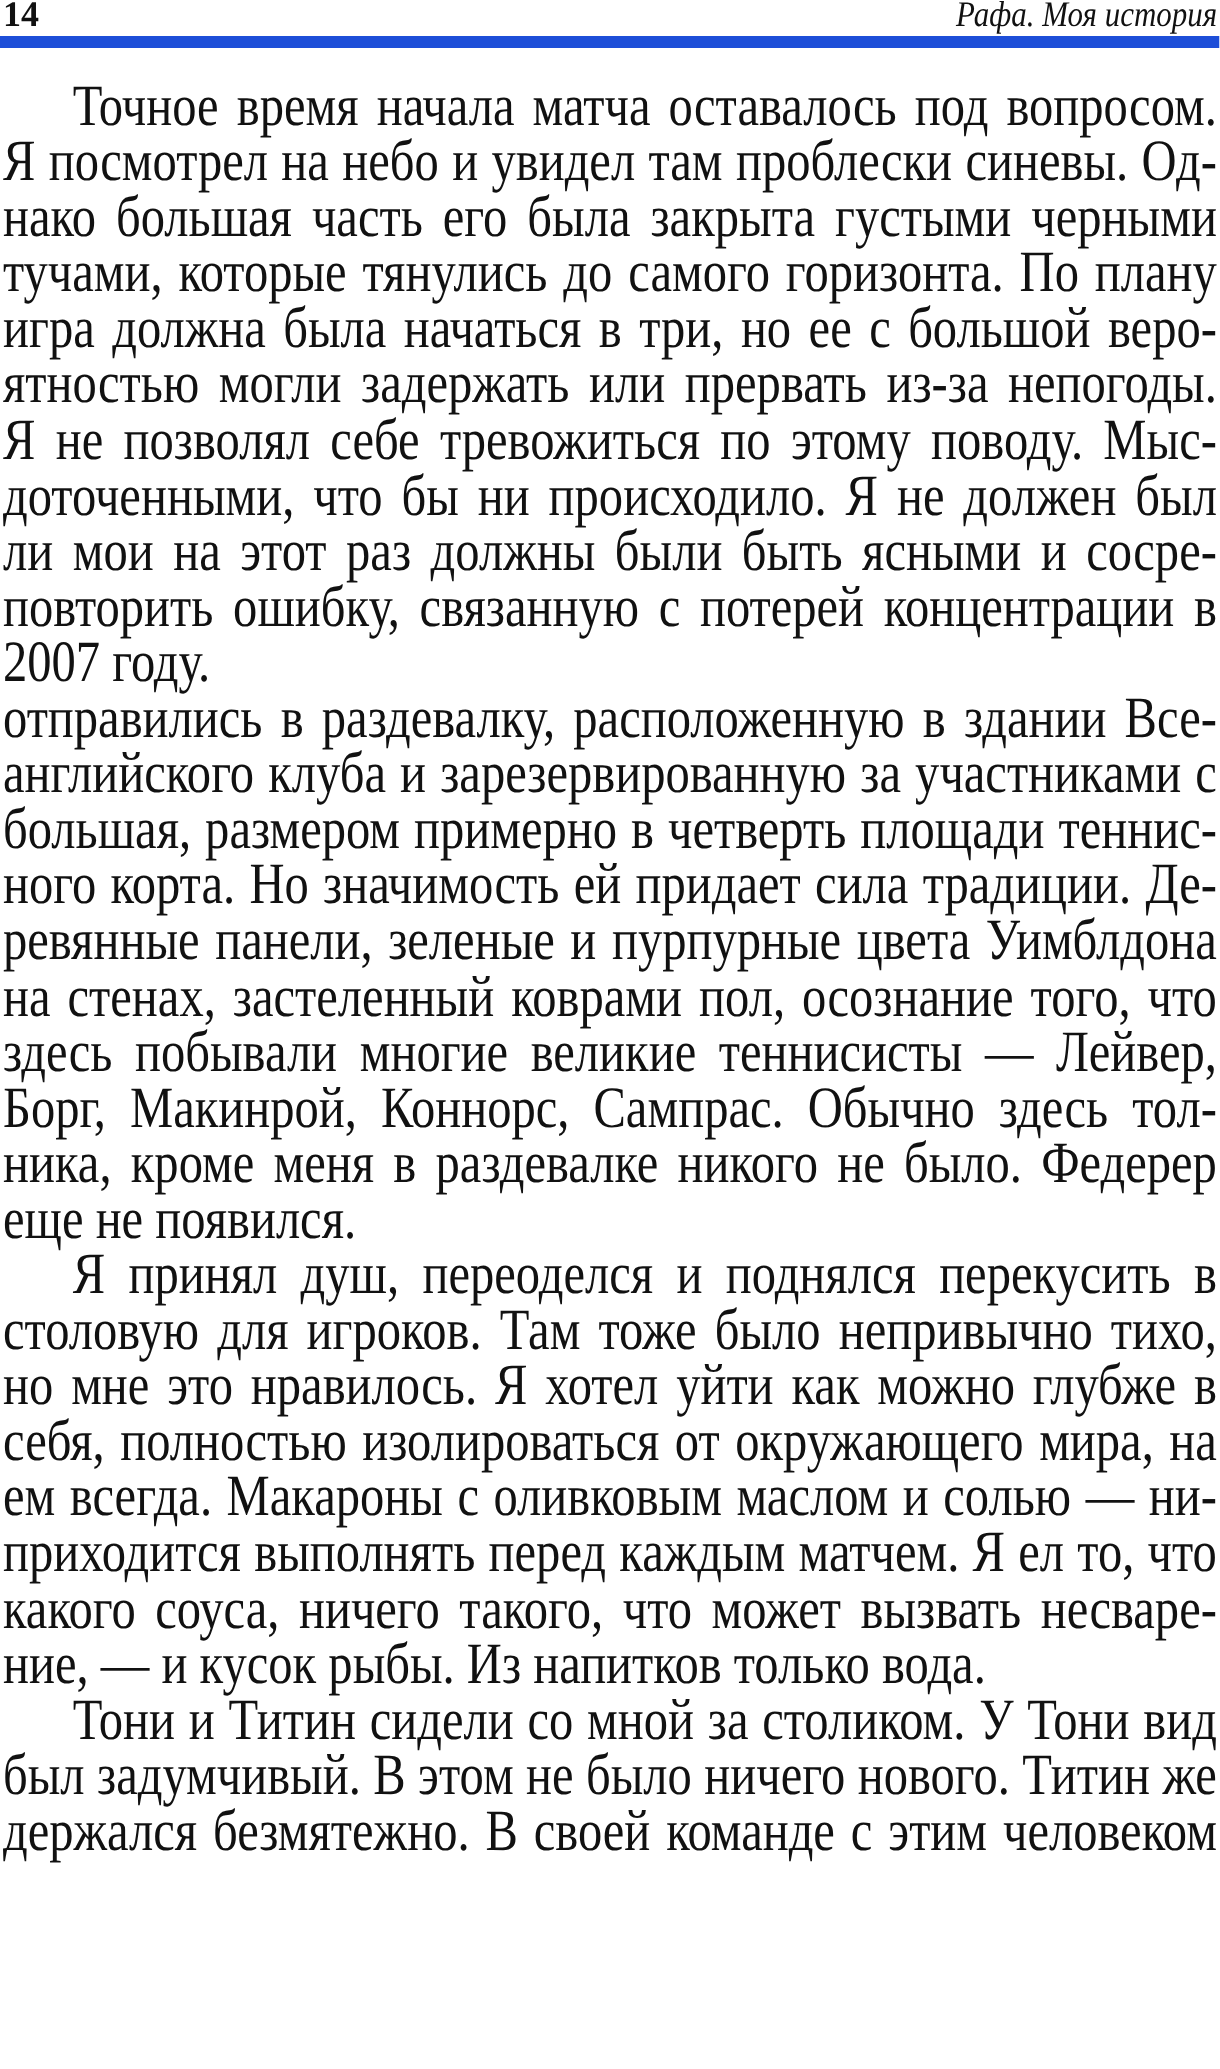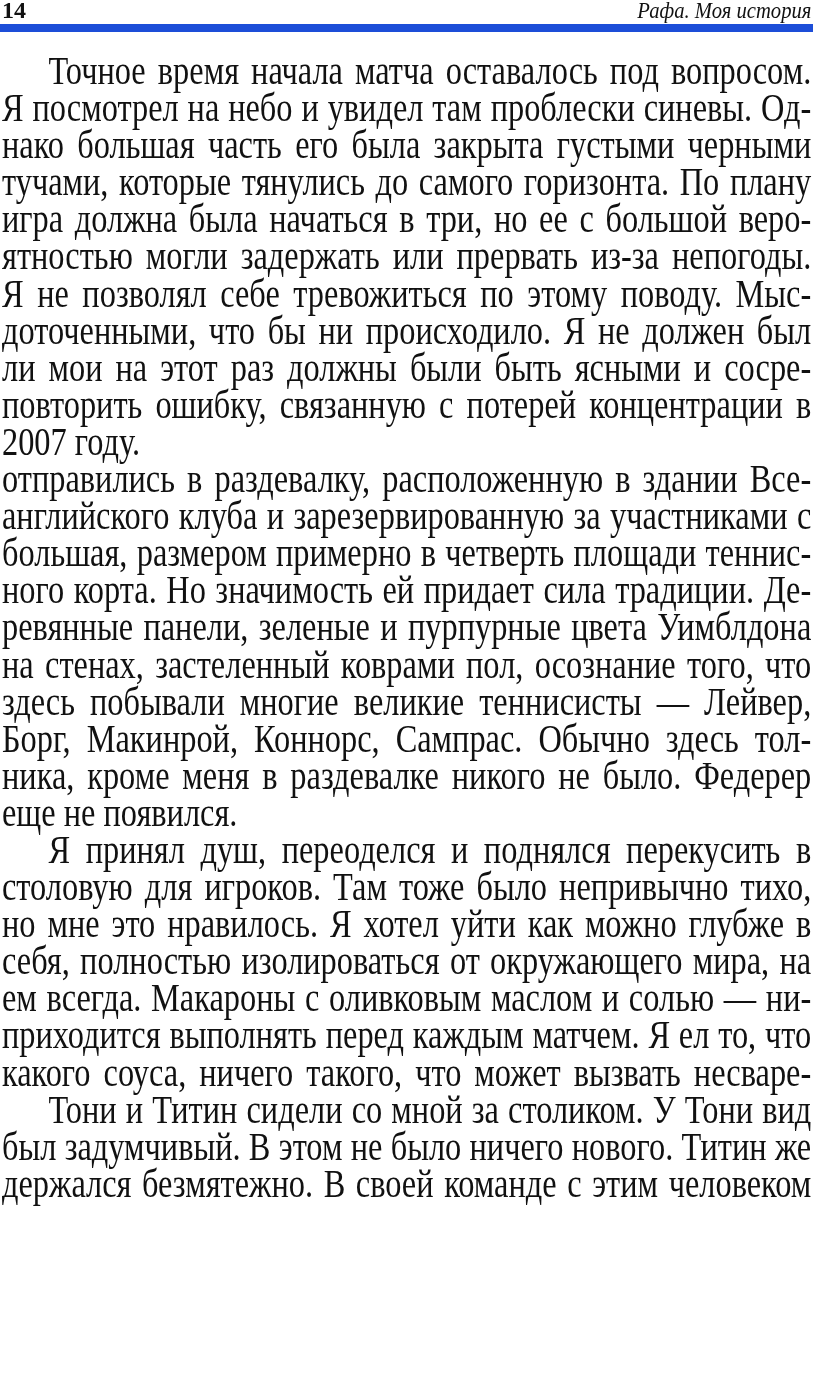--- a/index.html
+++ b/index.html
@@ -110,20 +110,21 @@
   </div>
 
   <div>
     <div class="line indent"><span class="line-inner">Я принял душ, переоделся и поднялся перекусить в</span></div>
     <div class="line"><span class="line-inner">столовую для игроков. Там тоже было непривычно тихо,</span></div>
     <div class="line"><span class="line-inner">но мне это нравилось. Я хотел уйти как можно глубже в</span></div>
     <div class="line"><span class="line-inner">себя, полностью изолироваться от окружающего мира, на</span></div>
     <div class="line"><span class="line-inner">ем всегда. Макароны с оливковым маслом и солью — ни-</span></div>
     <div class="line"><span class="line-inner">приходится выполнять перед каждым матчем. Я ел то, что</span></div>
     <div class="line"><span class="line-inner">какого соуса, ничего такого, что может вызвать несваре-</span></div>
+    <div class="line last"><span class="line-inner">ние, — и кусок рыбы. Из напитков только вода.</span></div>
   </div>
 
   <div>
     <div class="line indent"><span class="line-inner">Тони и Титин сидели со мной за столиком. У Тони вид</span></div>
     <div class="line"><span class="line-inner">был задумчивый. В этом не было ничего нового. Титин же</span></div>
     <div class="line"><span class="line-inner">держался безмятежно. В своей команде с этим человеком</span></div>
 
   </div>
 </div>
 

